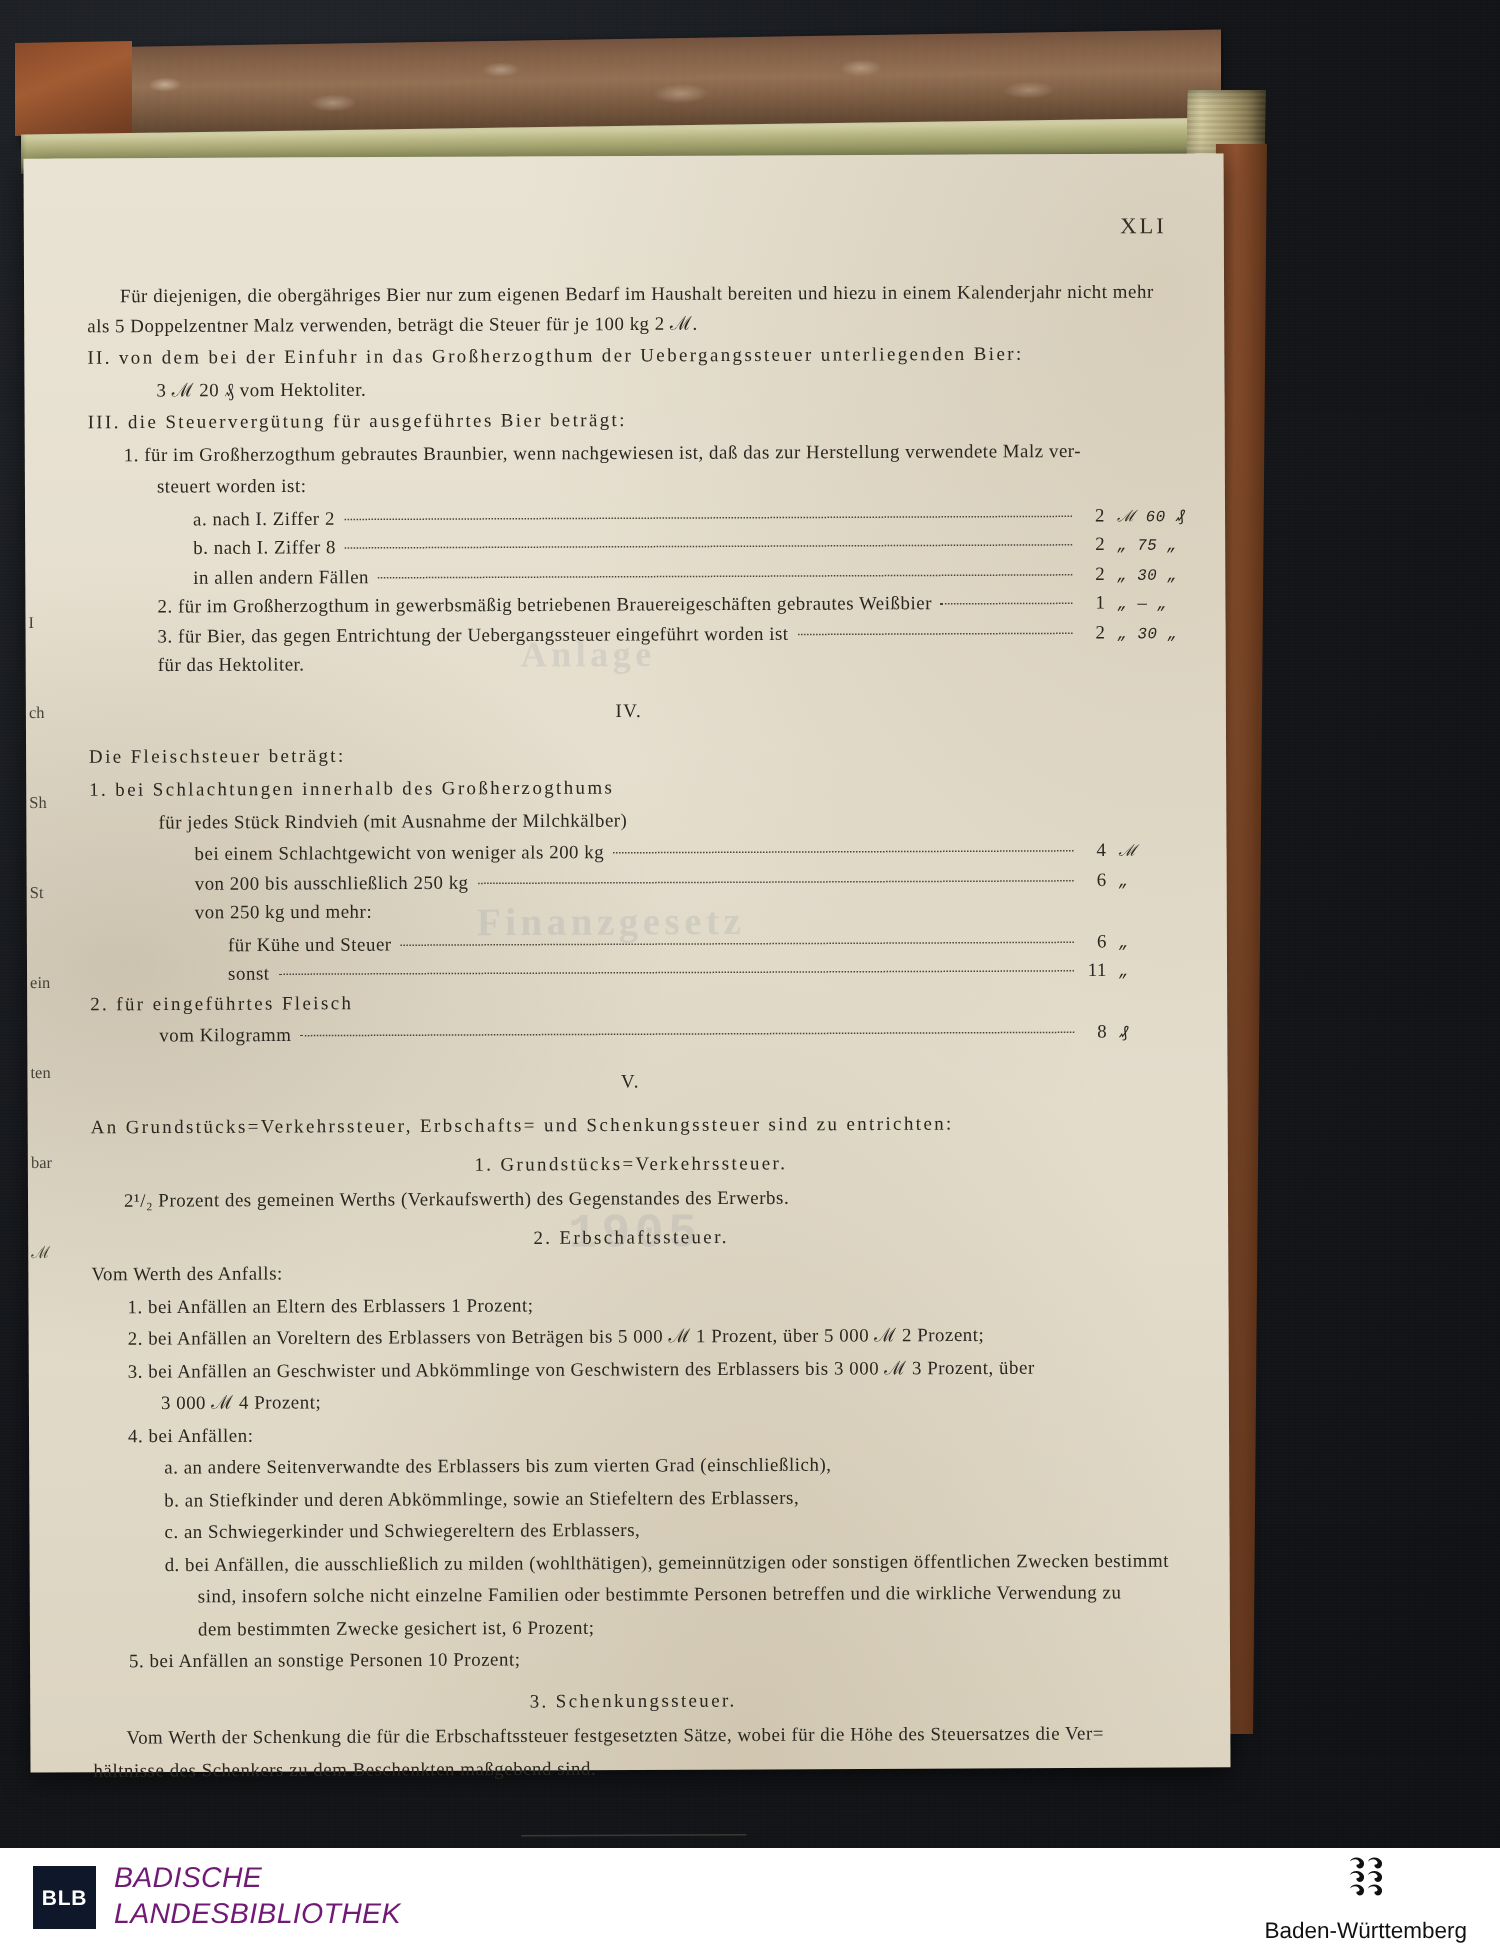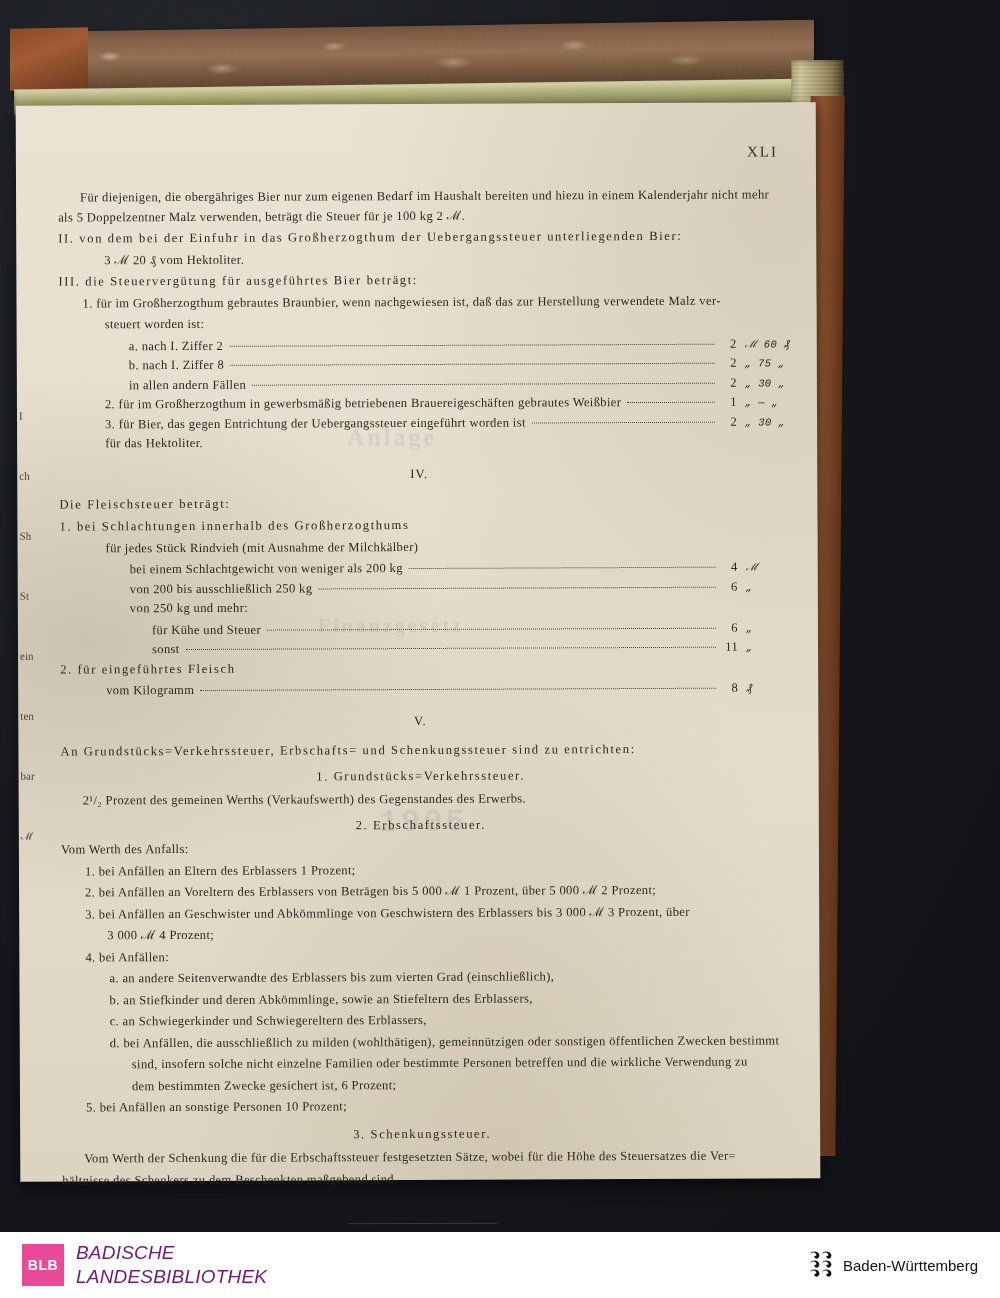--- a/index.html
+++ b/index.html
@@ -234,37 +234,37 @@
     background: #ffffff;
     display: flex;
     align-items: center;
     justify-content: space-between;
     padding: 0 22px;
     box-sizing: border-box;
   }
   .f-left { display: flex; align-items: center; gap: 12px; }
   .blb-logo {
     width: 42px; height: 42px;
-    background: #ec4899;
+    background: #0f172a;
     color: #fff;
     font-family: "Liberation Sans", sans-serif;
     font-weight: bold;
     font-size: 14px;
     display: flex; align-items: center; justify-content: center;
     letter-spacing: .5px;
   }
   .blb-text {
     font-family: "Liberation Sans", sans-serif;
     font-size: 19px;
     line-height: 1.25;
     color: #701a75;
     letter-spacing: .2px;
     font-style: italic;
   }
-  .f-right { display: flex; align-items: center; gap: 10px; }
+  .f-right { display: flex; align-items: center; gap: 10px; flex-direction: column; }
   .bw-text {
     font-family: "Liberation Sans", sans-serif;
     font-size: 15px;
     color: #111;
   }
   .bw-crest { width: 26px; height: 34px; }
 </style>
 </head>
 <body>
 
@@ -274,21 +274,21 @@
   <div id="book">
     <div id="cover-top"></div>
     <div id="spine-leather"></div>
     <div id="page-edge"></div>
     <div id="block-right"></div>
     <div id="cover-right"></div>
 
     <div id="sheet">
 
       <div class="ghost" style="left:330px; top:320px; font-size:24px;">Anlage</div>
-      <div class="ghost" style="left:300px; top:510px; font-size:20px;">Finanzgesetz</div>
+      <div class="ghost" style="left:300px; top:496px; font-size:26px;">Finanzgesetz</div>
       <div class="ghost" style="left:360px; top:700px; font-size:32px;font-family:Liberation Mono, monospace;">1905</div>
 
       <div id="margin-notes">
         <div>I</div>
         <div>ch</div>
         <div>Sh</div>
         <div>St</div>
         <div>ein</div>
         <div>ten</div>
         <div>bar</div>

